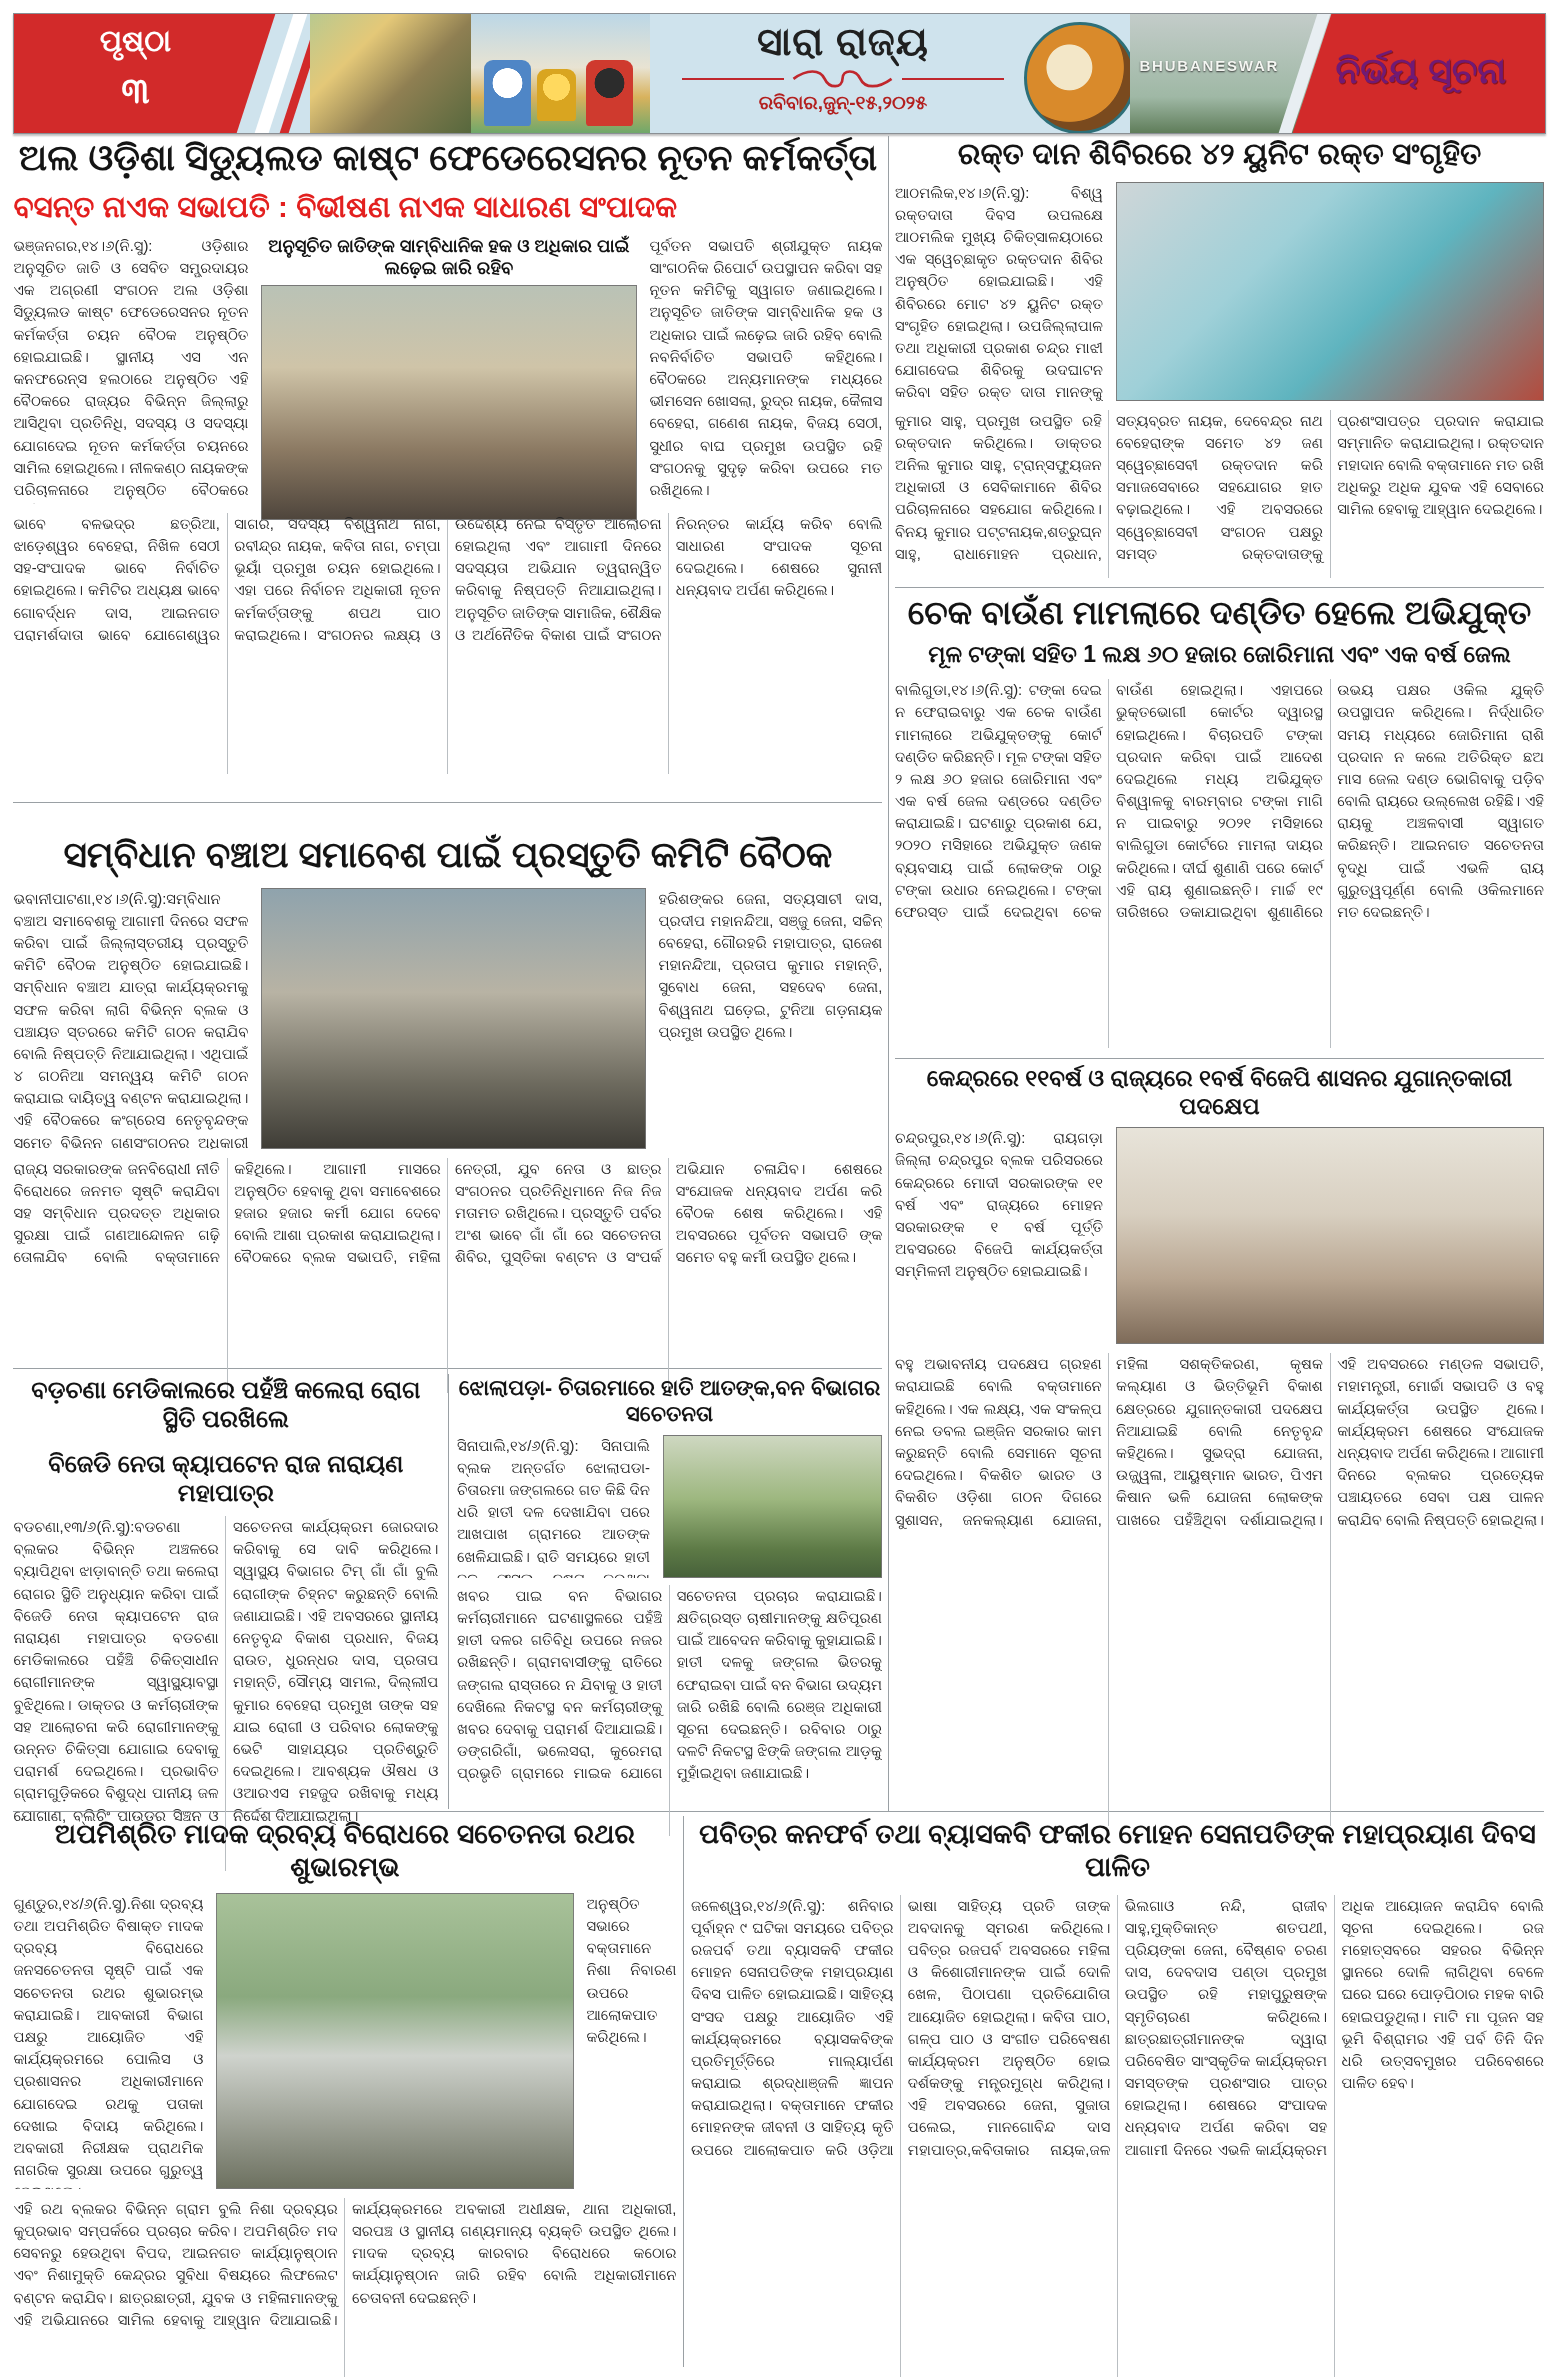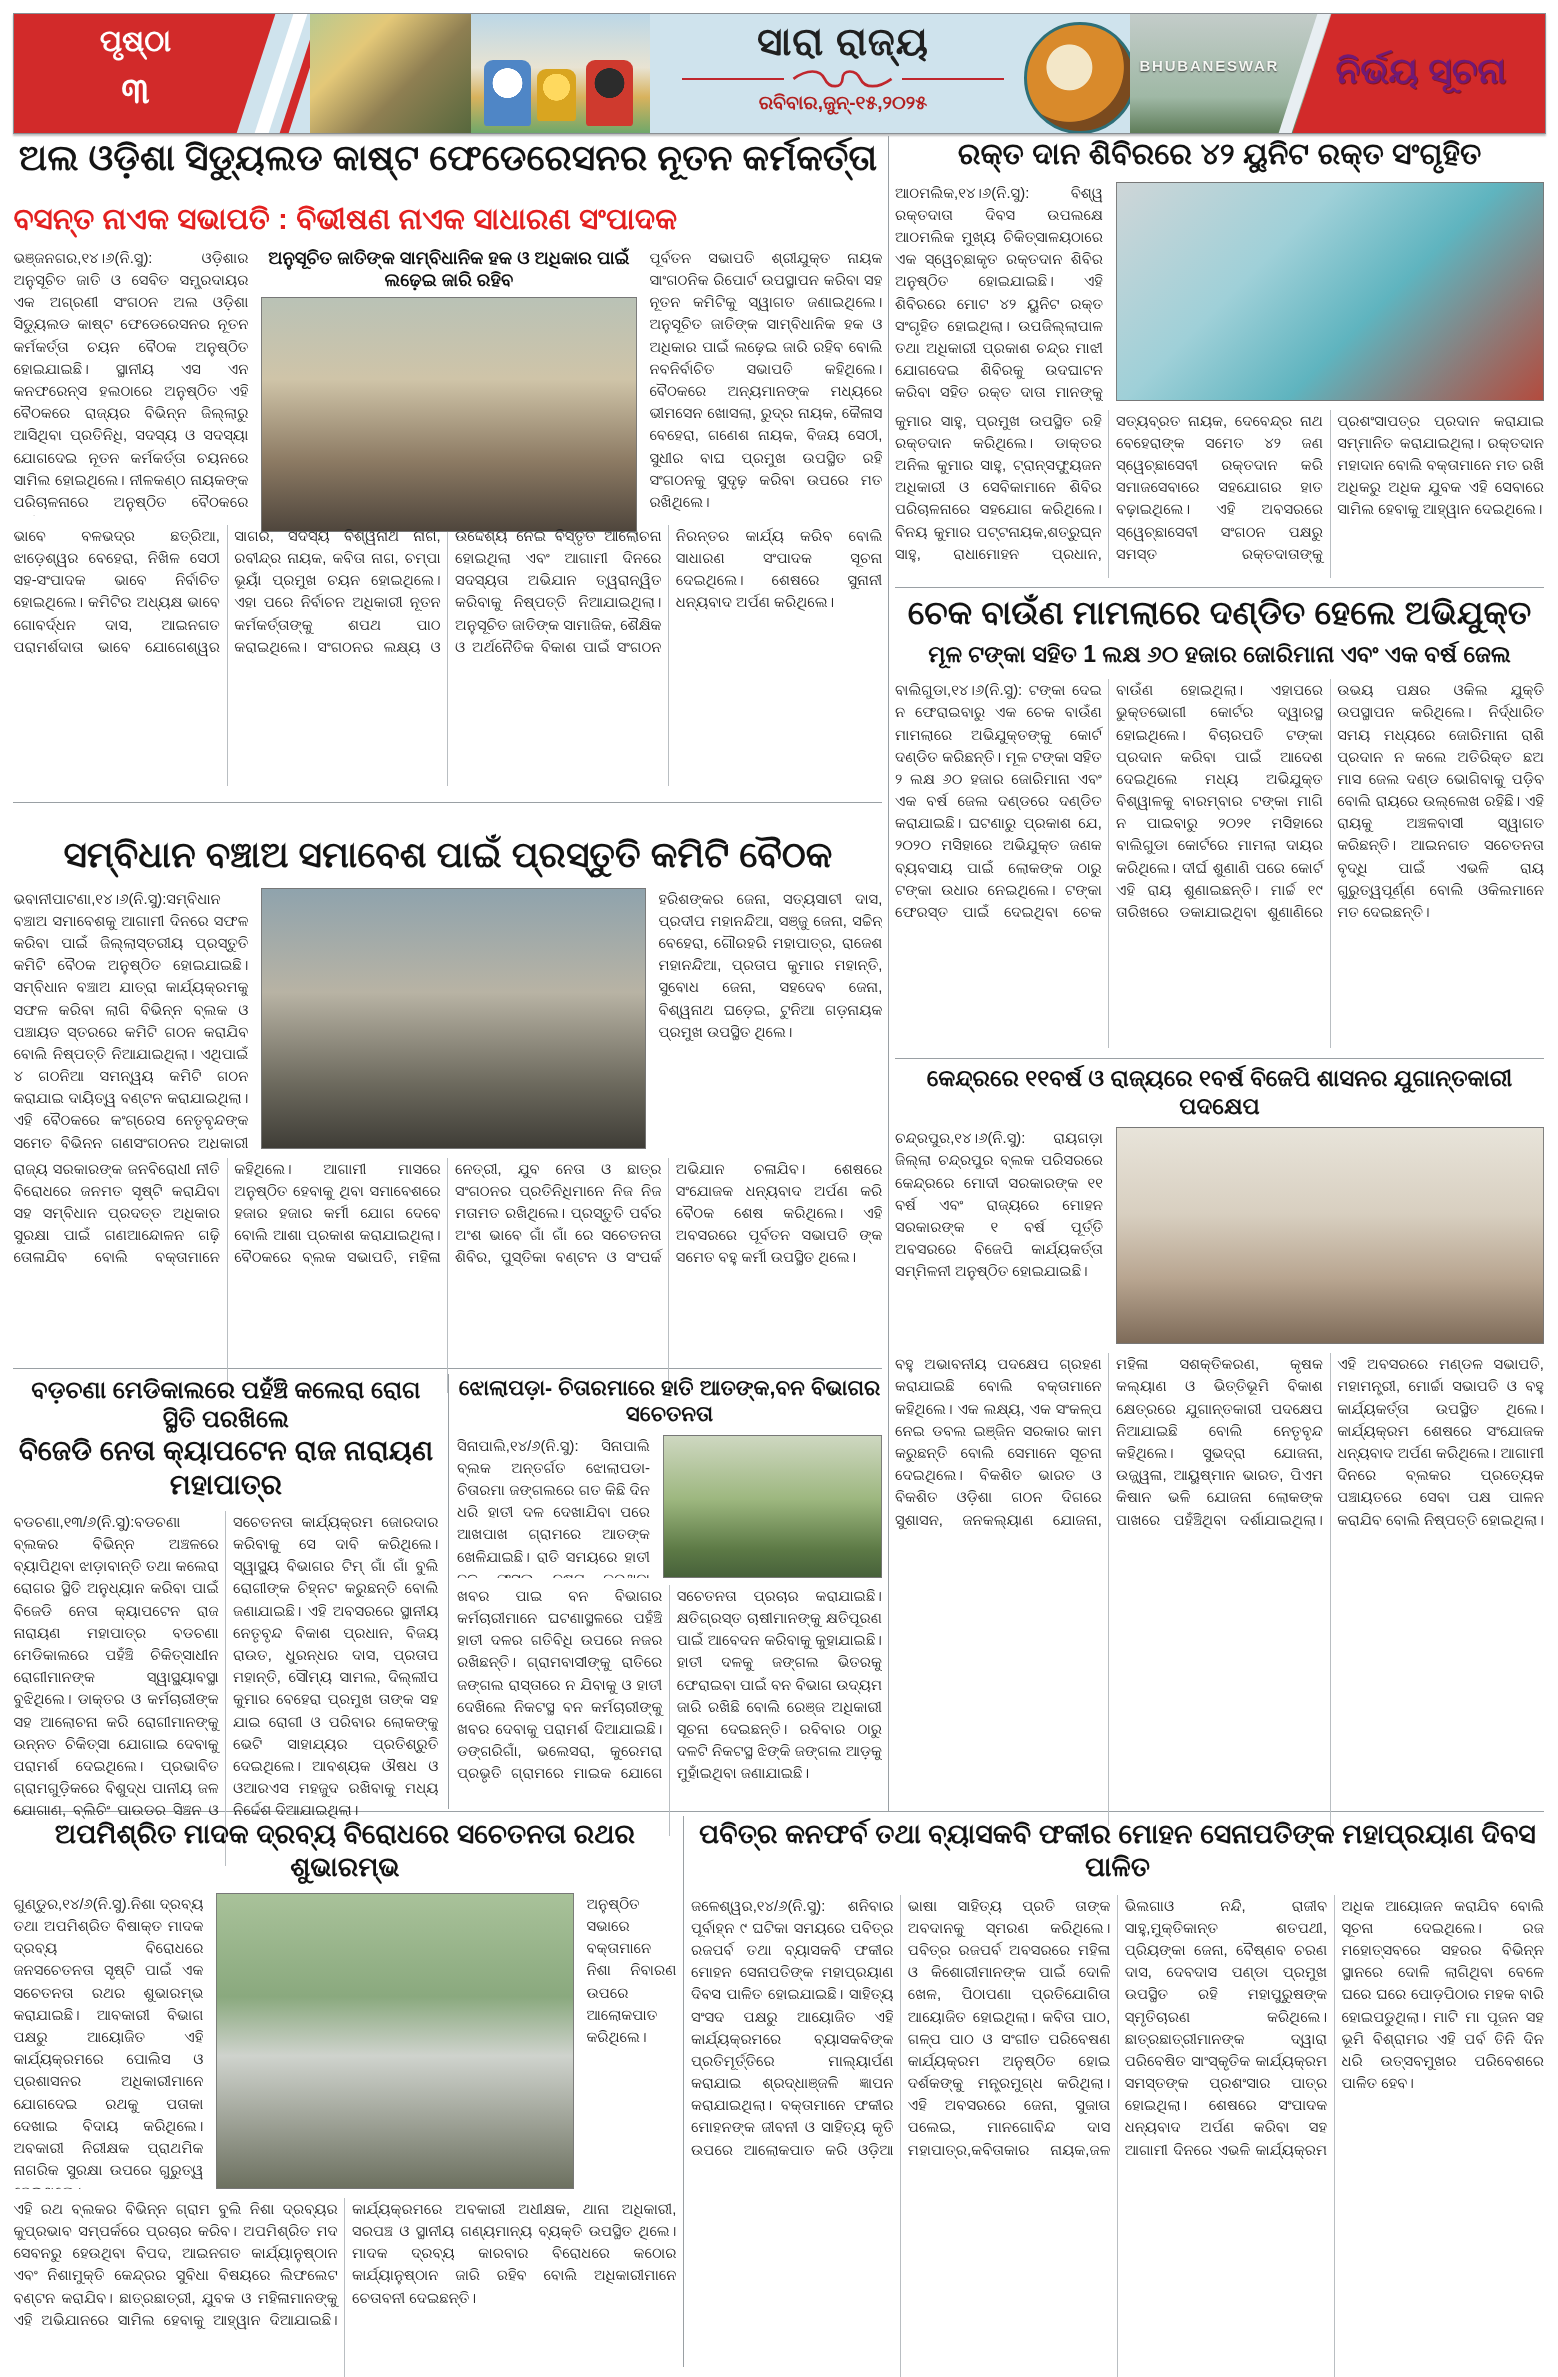--- a/index.html
+++ b/index.html
@@ -107,21 +107,21 @@
 <div class="hrule abs" style="left:13.4px;top:1811px;width:1531px;"></div>
 <div class="hrule abs" style="left:13.4px;top:802px;width:869px;"></div>
 <div class="hrule abs" style="left:13.4px;top:1368px;width:869px;"></div>
 <div class="vrule abs" style="left:448px;top:1374px;height:435px;"></div>
 <div class="vrule abs" style="left:683px;top:1816px;height:551px;"></div>
 <div class="hrule abs" style="left:895px;top:587px;width:649px;"></div>
 <div class="hrule abs" style="left:895px;top:1058px;width:649px;"></div>
 
 <div class="abs" style="left:13.4px;top:136px;width:869px;height:663px;">
   <div class="headline" style="font-size:36px;">ଅଲ ଓଡ଼ିଶା ସିଡ୍ୟୁଲଡ କାଷ୍ଟ ଫେଡେରେସନର ନୂତନ କର୍ମକର୍ତ୍ତା</div>
-  <div class="subhead headline red" style="font-size:29.6px;text-align:left;margin-top:21px;">ବସନ୍ତ ନାଏକ ସଭାପତି : ବିଭୀଷଣ ନାଏକ ସାଧାରଣ ସଂପାଦକ</div>
+  <div class="subhead headline red" style="font-size:29.6px;text-align:left;margin-top:9px;">ବସନ୍ତ ନାଏକ ସଭାପତି : ବିଭୀଷଣ ନାଏକ ସାଧାରଣ ସଂପାଦକ</div>
   <div class="zone" style="margin-top:9px;height:269px;">
     <div class="bodytxt" style="width:235px;height:269px;">ଭଞ୍ଜନଗର,୧୪।୬(ନି.ସୁ): ଓଡ଼ିଶାର ଅନୁସୂଚିତ ଜାତି ଓ ସେବିତ ସମ୍ପ୍ରଦାୟର ଏକ ଅଗ୍ରଣୀ ସଂଗଠନ ଅଲ ଓଡ଼ିଶା ସିଡ୍ୟୁଲଡ କାଷ୍ଟ ଫେଡେରେସନର ନୂତନ କର୍ମକର୍ତ୍ତା ଚୟନ ବୈଠକ ଅନୁଷ୍ଠିତ ହୋଇଯାଇଛି। ସ୍ଥାନୀୟ ଏସ ଏନ କନଫରେନ୍ସ ହଲଠାରେ ଅନୁଷ୍ଠିତ ଏହି ବୈଠକରେ ରାଜ୍ୟର ବିଭିନ୍ନ ଜିଲ୍ଲାରୁ ଆସିଥିବା ପ୍ରତିନିଧି, ସଦସ୍ୟ ଓ ସଦସ୍ୟା ଯୋଗଦେଇ ନୂତନ କର୍ମକର୍ତ୍ତା ଚୟନରେ ସାମିଲ ହୋଇଥିଲେ। ନୀଳକଣ୍ଠ ନାୟକଙ୍କ ପରିଚାଳନାରେ ଅନୁଷ୍ଠିତ ବୈଠକରେ ସର୍ବସମ୍ମତି କ୍ରମେ ବସନ୍ତ ନାଏକ ସଭାପତି ଓ ବିଭୀଷଣ ନାଏକ ସାଧାରଣ ସଂପାଦକ ଭାବେ ନିର୍ବାଚିତ ହୋଇଥିଲେ। ସେହିପରି କାର୍ଯ୍ୟକାରୀ ସଭାପତି ଭାବେ ସୂର୍ଯ୍ୟନାରାୟଣ ଭୂୟାଁ, କୋଷାଧ୍ୟକ୍ଷ ଭାବେ ତ୍ରିନାଥ ନାୟକ, ଉପସଭାପତି ଭାବେ ଛତ୍ରପାଳ ଚୟନ ହୋଇଥିଲେ।</div>
     <div style="width:376px;">
       <div class="caption">ଅନୁସୂଚିତ ଜାତିଙ୍କ ସାମ୍ବିଧାନିକ ହକ ଓ ଅଧିକାର ପାଇଁ ଲଢ଼େଇ ଜାରି ରହିବ</div>
       <div class="photo" style="width:376px;height:235px;margin-top:5.4px;background:linear-gradient(180deg,#b9c2b6 0%,#cfc4a8 35%,#8c7a63 70%,#4e453c 100%);"></div>
     </div>
     <div class="bodytxt" style="flex:1;height:269px;">ପୂର୍ବତନ ସଭାପତି ଶ୍ରୀଯୁକ୍ତ ନାୟକ ସାଂଗଠନିକ ରିପୋର୍ଟ ଉପସ୍ଥାପନ କରିବା ସହ ନୂତନ କମିଟିକୁ ସ୍ୱାଗତ ଜଣାଇଥିଲେ। ଅନୁସୂଚିତ ଜାତିଙ୍କ ସାମ୍ବିଧାନିକ ହକ ଓ ଅଧିକାର ପାଇଁ ଲଢ଼େଇ ଜାରି ରହିବ ବୋଲି ନବନିର୍ବାଚିତ ସଭାପତି କହିଥିଲେ। ବୈଠକରେ ଅନ୍ୟମାନଙ୍କ ମଧ୍ୟରେ ଭୀମସେନ ଖୋସଲା, ରୁଦ୍ର ନାୟକ, କୈଳାସ ବେହେରା, ଗଣେଶ ନାୟକ, ବିଜୟ ସେଠୀ, ସୁଧୀର ବାଘ ପ୍ରମୁଖ ଉପସ୍ଥିତ ରହି ସଂଗଠନକୁ ସୁଦୃଢ଼ କରିବା ଉପରେ ମତ ରଖିଥିଲେ।</div>
   </div>
   <div class="bodytxt cols4" style="margin-top:9px;height:261px;">ଭାବେ ବଳଭଦ୍ର ଛତ୍ରିଆ, ଝାଡ଼େଶ୍ୱର ବେହେରା, ନିଖିଳ ସେଠୀ ସହ-ସଂପାଦକ ଭାବେ ନିର୍ବାଚିତ ହୋଇଥିଲେ। କମିଟିର ଅଧ୍ୟକ୍ଷ ଭାବେ ଗୋବର୍ଦ୍ଧନ ଦାସ, ଆଇନଗତ ପରାମର୍ଶଦାତା ଭାବେ ଯୋଗେଶ୍ୱର ସାଗର, ସଦସ୍ୟ ବିଶ୍ୱନାଥ ନାଗ, ରବୀନ୍ଦ୍ର ନାୟକ, କବିତା ନାଗ, ଚମ୍ପା ଭୂୟାଁ ପ୍ରମୁଖ ଚୟନ ହୋଇଥିଲେ। ଏହା ପରେ ନିର୍ବାଚନ ଅଧିକାରୀ ନୂତନ କର୍ମକର୍ତ୍ତାଙ୍କୁ ଶପଥ ପାଠ କରାଇଥିଲେ। ସଂଗଠନର ଲକ୍ଷ୍ୟ ଓ ଉଦ୍ଦେଶ୍ୟ ନେଇ ବିସ୍ତୃତ ଆଲୋଚନା ହୋଇଥିଲା ଏବଂ ଆଗାମୀ ଦିନରେ ସଦସ୍ୟତା ଅଭିଯାନ ତ୍ୱରାନ୍ୱିତ କରିବାକୁ ନିଷ୍ପତ୍ତି ନିଆଯାଇଥିଲା। ଅନୁସୂଚିତ ଜାତିଙ୍କ ସାମାଜିକ, ଶୈକ୍ଷିକ ଓ ଅର୍ଥନୈତିକ ବିକାଶ ପାଇଁ ସଂଗଠନ ନିରନ୍ତର କାର୍ଯ୍ୟ କରିବ ବୋଲି ସାଧାରଣ ସଂପାଦକ ସୂଚନା ଦେଇଥିଲେ। ଶେଷରେ ସୁନାନୀ ଧନ୍ୟବାଦ ଅର୍ପଣ କରିଥିଲେ।</div>
 </div>
@@ -131,21 +131,21 @@
   <div class="zone" style="margin-top:10.7px;height:261px;">
     <div class="bodytxt" style="width:235px;height:261px;">ଭବାନୀପାଟଣା,୧୪।୬(ନି.ସୁ):ସମ୍ବିଧାନ ବଞ୍ଚାଅ ସମାବେଶକୁ ଆଗାମୀ ଦିନରେ ସଫଳ କରିବା ପାଇଁ ଜିଲ୍ଲାସ୍ତରୀୟ ପ୍ରସ୍ତୁତି କମିଟି ବୈଠକ ଅନୁଷ୍ଠିତ ହୋଇଯାଇଛି। ସମ୍ବିଧାନ ବଞ୍ଚାଅ ଯାତ୍ରା କାର୍ଯ୍ୟକ୍ରମକୁ ସଫଳ କରିବା ଲାଗି ବିଭିନ୍ନ ବ୍ଲକ ଓ ପଞ୍ଚାୟତ ସ୍ତରରେ କମିଟି ଗଠନ କରାଯିବ ବୋଲି ନିଷ୍ପତ୍ତି ନିଆଯାଇଥିଲା। ଏଥିପାଇଁ ୪ ଗଠନିଆ ସମନ୍ୱୟ କମିଟି ଗଠନ କରାଯାଇ ଦାୟିତ୍ୱ ବଣ୍ଟନ କରାଯାଇଥିଲା। ଏହି ବୈଠକରେ କଂଗ୍ରେସ ନେତୃବୃନ୍ଦଙ୍କ ସମେତ ବିଭିନ୍ନ ଗଣସଂଗଠନର ଅଧିକାରୀ ଯୋଗ ଦେଇଥିଲେ।</div>
     <div class="photo" style="width:385px;height:261px;background:linear-gradient(180deg,#8fa3ad 0%,#b8b3a4 40%,#6d6a5e 75%,#3e3c36 100%);"></div>
     <div class="bodytxt" style="flex:1;height:261px;">ହରିଶଙ୍କର ଜେନା, ସତ୍ୟସାଚୀ ଦାସ, ପ୍ରଦୀପ ମହାନନ୍ଦିଆ, ସଞ୍ଜୁ ଜେନା, ସଚ୍ଚିନ୍ ବେହେରା, ଗୌରହରି ମହାପାତ୍ର, ରାଜେଶ ମହାନନ୍ଦିଆ, ପ୍ରତାପ କୁମାର ମହାନ୍ତି, ସୁବୋଧ ଜେନା, ସହଦେବ ଜେନା, ବିଶ୍ୱନାଥ ଘଡ଼େଇ, ଟୁନିଆ ଗଡ଼ନାୟକ ପ୍ରମୁଖ ଉପସ୍ଥିତ ଥିଲେ।</div>
   </div>
   <div class="bodytxt cols4" style="margin-top:9px;height:235px;">ରାଜ୍ୟ ସରକାରଙ୍କ ଜନବିରୋଧୀ ନୀତି ବିରୋଧରେ ଜନମତ ସୃଷ୍ଟି କରାଯିବା ସହ ସମ୍ବିଧାନ ପ୍ରଦତ୍ତ ଅଧିକାର ସୁରକ୍ଷା ପାଇଁ ଗଣଆନ୍ଦୋଳନ ଗଢ଼ି ତୋଳାଯିବ ବୋଲି ବକ୍ତାମାନେ କହିଥିଲେ। ଆଗାମୀ ମାସରେ ଅନୁଷ୍ଠିତ ହେବାକୁ ଥିବା ସମାବେଶରେ ହଜାର ହଜାର କର୍ମୀ ଯୋଗ ଦେବେ ବୋଲି ଆଶା ପ୍ରକାଶ କରାଯାଇଥିଲା। ବୈଠକରେ ବ୍ଲକ ସଭାପତି, ମହିଳା ନେତ୍ରୀ, ଯୁବ ନେତା ଓ ଛାତ୍ର ସଂଗଠନର ପ୍ରତିନିଧିମାନେ ନିଜ ନିଜ ମତାମତ ରଖିଥିଲେ। ପ୍ରସ୍ତୁତି ପର୍ବର ଅଂଶ ଭାବେ ଗାଁ ଗାଁ ରେ ସଚେତନତା ଶିବିର, ପୁସ୍ତିକା ବଣ୍ଟନ ଓ ସଂପର୍କ ଅଭିଯାନ ଚଳାଯିବ। ଶେଷରେ ସଂଯୋଜକ ଧନ୍ୟବାଦ ଅର୍ପଣ କରି ବୈଠକ ଶେଷ କରିଥିଲେ। ଏହି ଅବସରରେ ପୂର୍ବତନ ସଭାପତି ଙ୍କ ସମେତ ବହୁ କର୍ମୀ ଉପସ୍ଥିତ ଥିଲେ।</div>
 </div>
 
 <div class="abs" style="left:13.4px;top:1375px;width:425px;height:433px;">
   <div class="headline" style="font-size:24px;">ବଡ଼ଚଣା ମେଡିକାଲରେ ପହଁଞ୍ଚି କଲେରା ରୋଗ ସ୍ଥିତି ପରଖିଲେ</div>
-  <div class="headline" style="font-size:28px;margin-top:0;">ବିଜେଡି ନେତା କ୍ୟାପଟେନ ରାଜ ନାରାୟଣ ମହାପାତ୍ର</div>
+  <div class="headline" style="font-size:24px;margin-top:15px;">ବିଜେଡି ନେତା କ୍ୟାପଟେନ ରାଜ ନାରାୟଣ ମହାପାତ୍ର</div>
   <div class="bodytxt cols2" style="margin-top:9px;height:355px;">ବଡଚଣା,୧୩/୬(ନି.ସୁ):ବଡଚଣା ବ୍ଲକର ବିଭିନ୍ନ ଅଞ୍ଚଳରେ ବ୍ୟାପିଥିବା ଝାଡ଼ାବାନ୍ତି ତଥା କଲେରା ରୋଗର ସ୍ଥିତି ଅନୁଧ୍ୟାନ କରିବା ପାଇଁ ବିଜେଡି ନେତା କ୍ୟାପଟେନ ରାଜ ନାରାୟଣ ମହାପାତ୍ର ବଡଚଣା ମେଡିକାଲରେ ପହଁଞ୍ଚି ଚିକିତ୍ସାଧୀନ ରୋଗୀମାନଙ୍କ ସ୍ୱାସ୍ଥ୍ୟାବସ୍ଥା ବୁଝିଥିଲେ। ଡାକ୍ତର ଓ କର୍ମଚାରୀଙ୍କ ସହ ଆଲୋଚନା କରି ରୋଗୀମାନଙ୍କୁ ଉନ୍ନତ ଚିକିତ୍ସା ଯୋଗାଇ ଦେବାକୁ ପରାମର୍ଶ ଦେଇଥିଲେ। ପ୍ରଭାବିତ ଗ୍ରାମଗୁଡ଼ିକରେ ବିଶୁଦ୍ଧ ପାନୀୟ ଜଳ ଯୋଗାଣ, ବ୍ଲିଚିଂ ପାଉଡର ସିଞ୍ଚନ ଓ ସଚେତନତା କାର୍ଯ୍ୟକ୍ରମ ଜୋରଦାର କରିବାକୁ ସେ ଦାବି କରିଥିଲେ। ସ୍ୱାସ୍ଥ୍ୟ ବିଭାଗର ଟିମ୍ ଗାଁ ଗାଁ ବୁଲି ରୋଗୀଙ୍କ ଚିହ୍ନଟ କରୁଛନ୍ତି ବୋଲି ଜଣାଯାଇଛି। ଏହି ଅବସରରେ ସ୍ଥାନୀୟ ନେତୃବୃନ୍ଦ ବିକାଶ ପ୍ରଧାନ, ବିଜୟ ରାଉତ, ଧୁରନ୍ଧର ଦାସ, ପ୍ରତାପ ମହାନ୍ତି, ସୌମ୍ୟ ସାମଲ, ଦିଲ୍ଲୀପ କୁମାର ବେହେରା ପ୍ରମୁଖ ତାଙ୍କ ସହ ଯାଇ ରୋଗୀ ଓ ପରିବାର ଲୋକଙ୍କୁ ଭେଟି ସାହାଯ୍ୟର ପ୍ରତିଶ୍ରୁତି ଦେଇଥିଲେ। ଆବଶ୍ୟକ ଔଷଧ ଓ ଓଆରଏସ ମହଜୁଦ ରଖିବାକୁ ମଧ୍ୟ ନିର୍ଦ୍ଦେଶ ଦିଆଯାଇଥିଲା।</div>
 </div>
 
 <div class="abs" style="left:457px;top:1375px;width:425px;height:433px;">
   <div class="headline" style="font-size:21.5px;">ଝୋଲାପଡ଼ା- ଚିତାରମାରେ ହାତି ଆତଙ୍କ,ବନ ବିଭାଗର ସଚେତନତା</div>
   <div class="zone" style="margin-top:7.2px;height:143px;">
     <div class="bodytxt" style="width:193px;height:143px;">ସିନାପାଲି,୧୪/୬(ନି.ସୁ): ସିନାପାଲି ବ୍ଲକ ଅନ୍ତର୍ଗତ ଝୋଲାପଡା-ଚିତାରମା ଜଙ୍ଗଲରେ ଗତ କିଛି ଦିନ ଧରି ହାତୀ ଦଳ ଦେଖାଯିବା ପରେ ଆଖପାଖ ଗ୍ରାମରେ ଆତଙ୍କ ଖେଳିଯାଇଛି। ରାତି ସମୟରେ ହାତୀ ଦଳ ଫସଲ ନଷ୍ଟ କରୁଥିବା ଅଭିଯୋଗ ହୋଇଛି।</div>
     <div class="photo" style="flex:1;height:143px;background:linear-gradient(180deg,#cfd8c2 0%,#9db77f 45%,#5d7a46 80%,#46603a 100%);"></div>
   </div>
   <div class="bodytxt cols2" style="margin-top:7.2px;height:251px;">ଖବର ପାଇ ବନ ବିଭାଗର କର୍ମଚାରୀମାନେ ଘଟଣାସ୍ଥଳରେ ପହଁଞ୍ଚି ହାତୀ ଦଳର ଗତିବିଧି ଉପରେ ନଜର ରଖିଛନ୍ତି। ଗ୍ରାମବାସୀଙ୍କୁ ରାତିରେ ଜଙ୍ଗଲ ରାସ୍ତାରେ ନ ଯିବାକୁ ଓ ହାତୀ ଦେଖିଲେ ନିକଟସ୍ଥ ବନ କର୍ମଚାରୀଙ୍କୁ ଖବର ଦେବାକୁ ପରାମର୍ଶ ଦିଆଯାଇଛି। ଡଙ୍ଗରିଗାଁ, ଭଲେସରା, କୁରେମରା ପ୍ରଭୃତି ଗ୍ରାମରେ ମାଇକ ଯୋଗେ ସଚେତନତା ପ୍ରଚାର କରାଯାଇଛି। କ୍ଷତିଗ୍ରସ୍ତ ଚାଷୀମାନଙ୍କୁ କ୍ଷତିପୂରଣ ପାଇଁ ଆବେଦନ କରିବାକୁ କୁହାଯାଇଛି। ହାତୀ ଦଳକୁ ଜଙ୍ଗଲ ଭିତରକୁ ଫେରାଇବା ପାଇଁ ବନ ବିଭାଗ ଉଦ୍ୟମ ଜାରି ରଖିଛି ବୋଲି ରେଞ୍ଜ ଅଧିକାରୀ ସୂଚନା ଦେଇଛନ୍ତି। ରବିବାର ଠାରୁ ଦଳଟି ନିକଟସ୍ଥ ଝିଙ୍କି ଜଙ୍ଗଲ ଆଡ଼କୁ ମୁହାଁଇଥିବା ଜଣାଯାଇଛି।</div>

